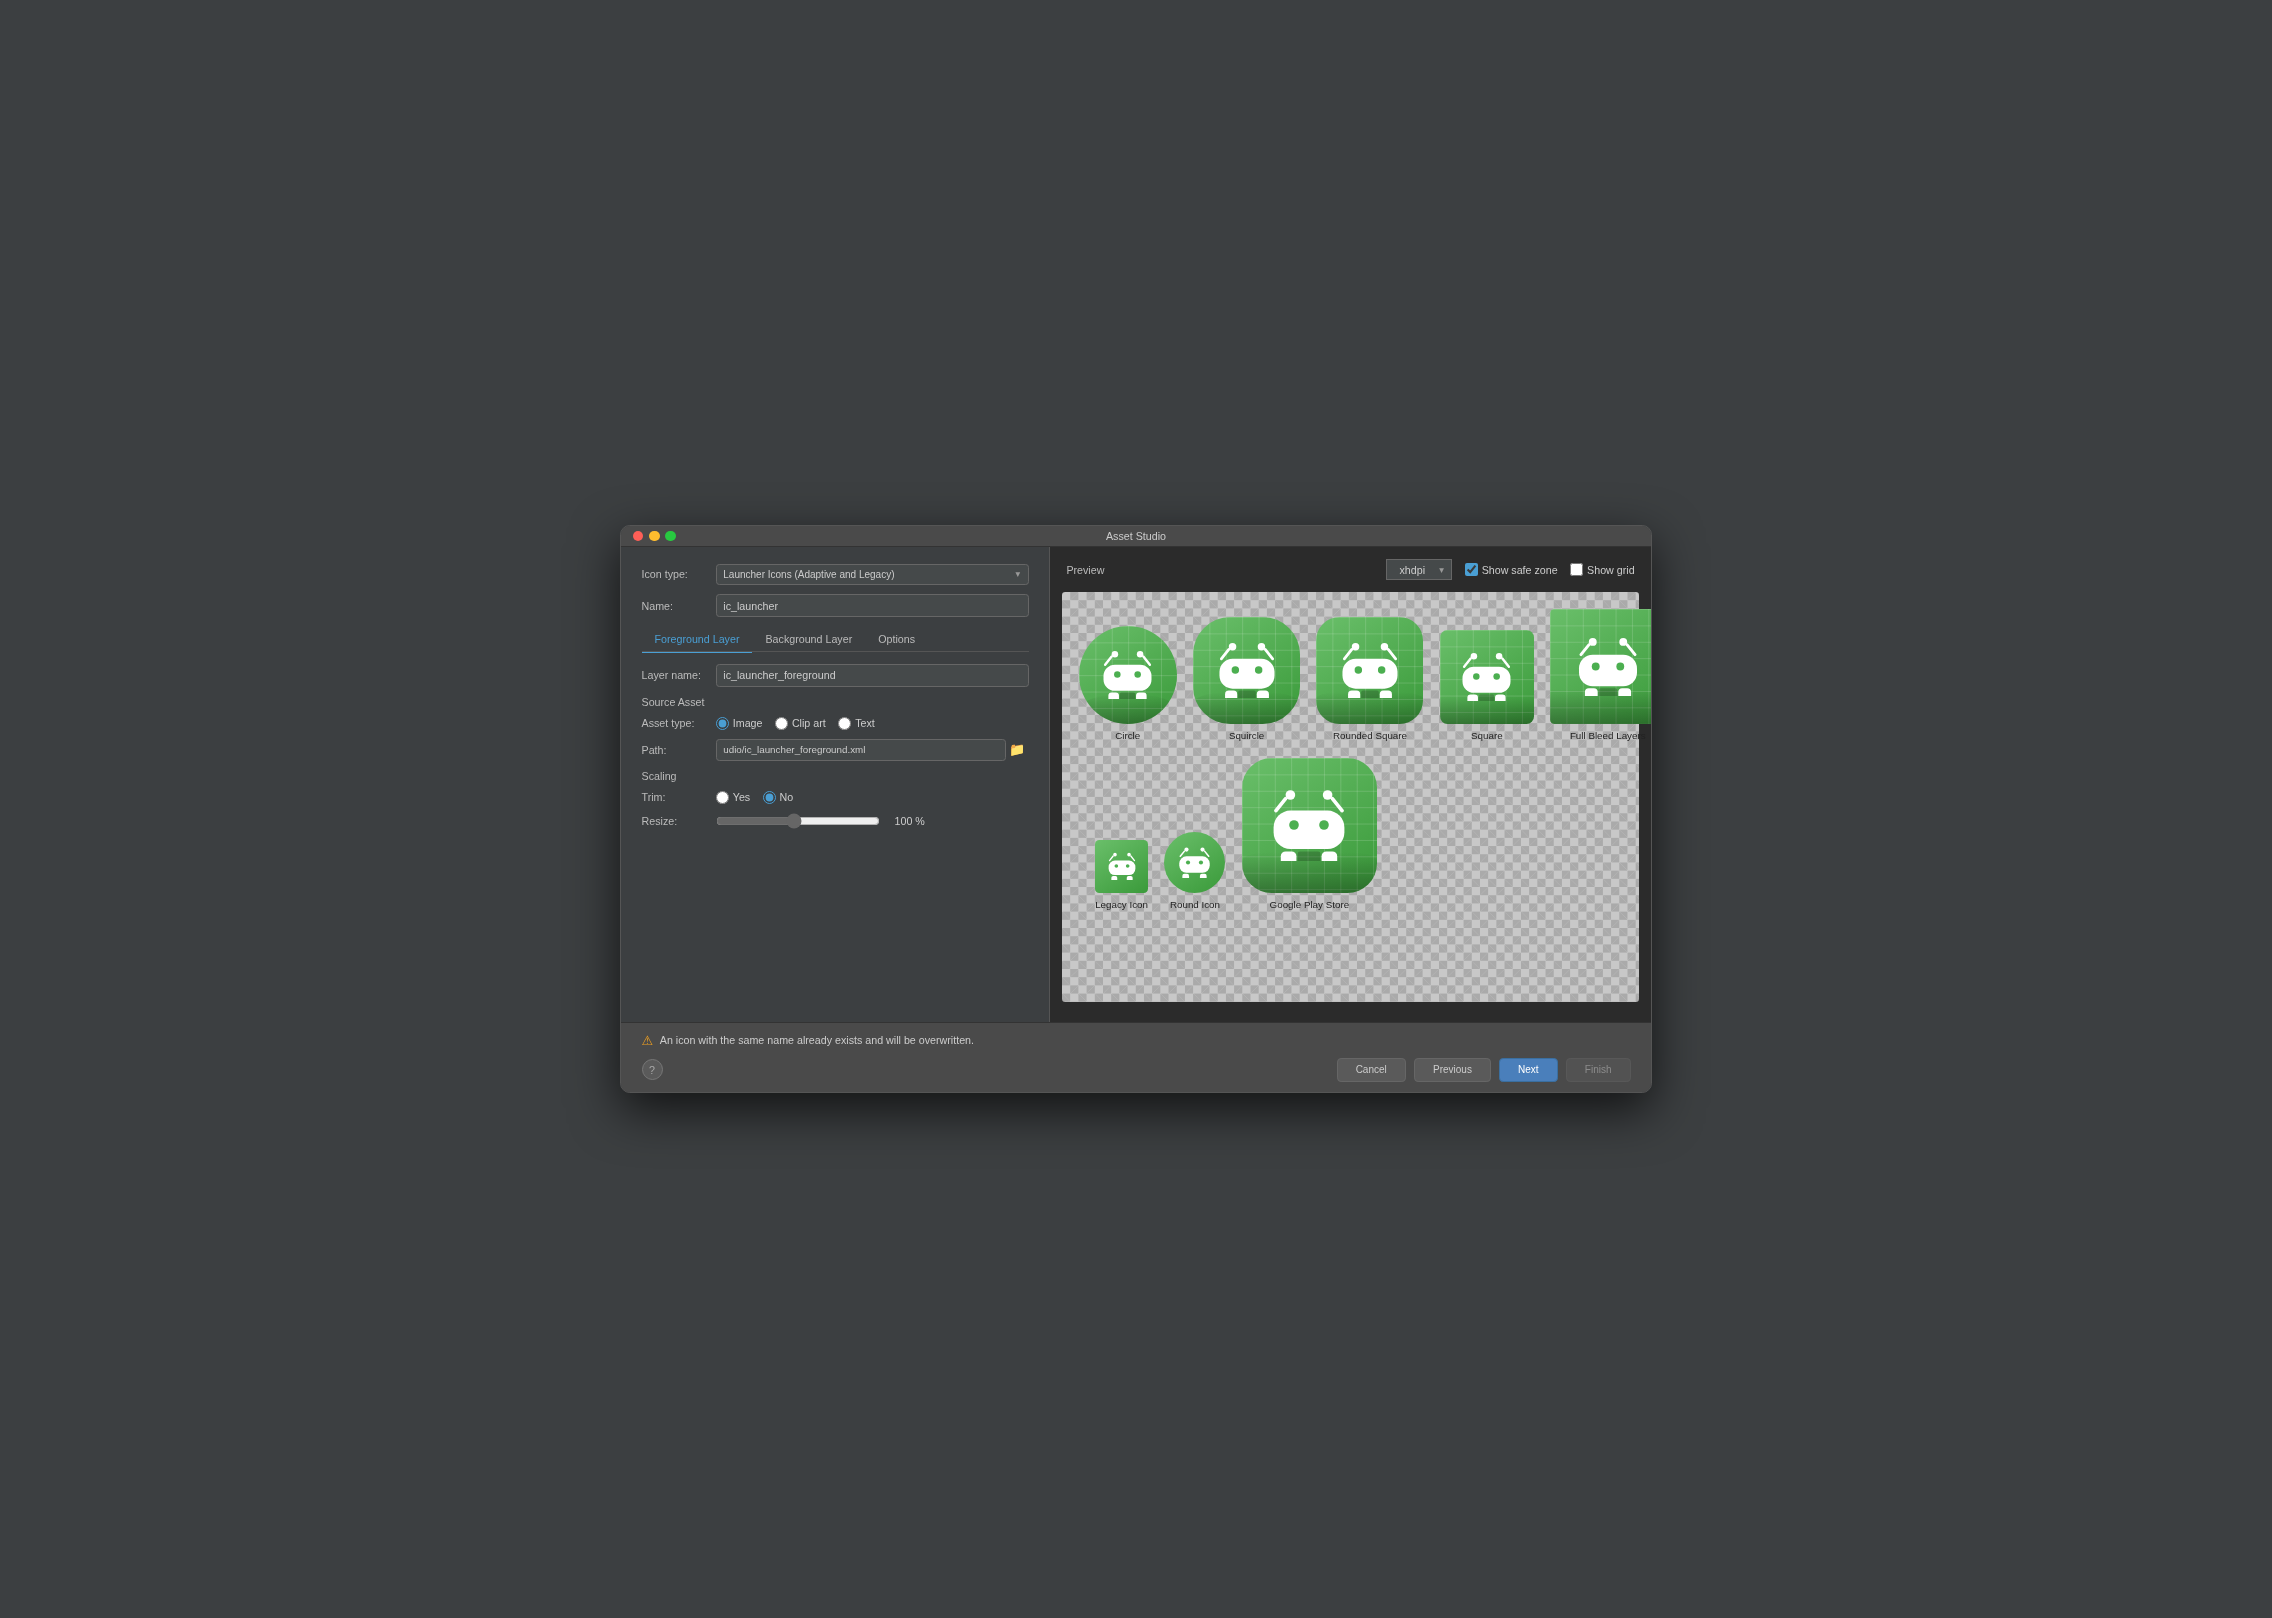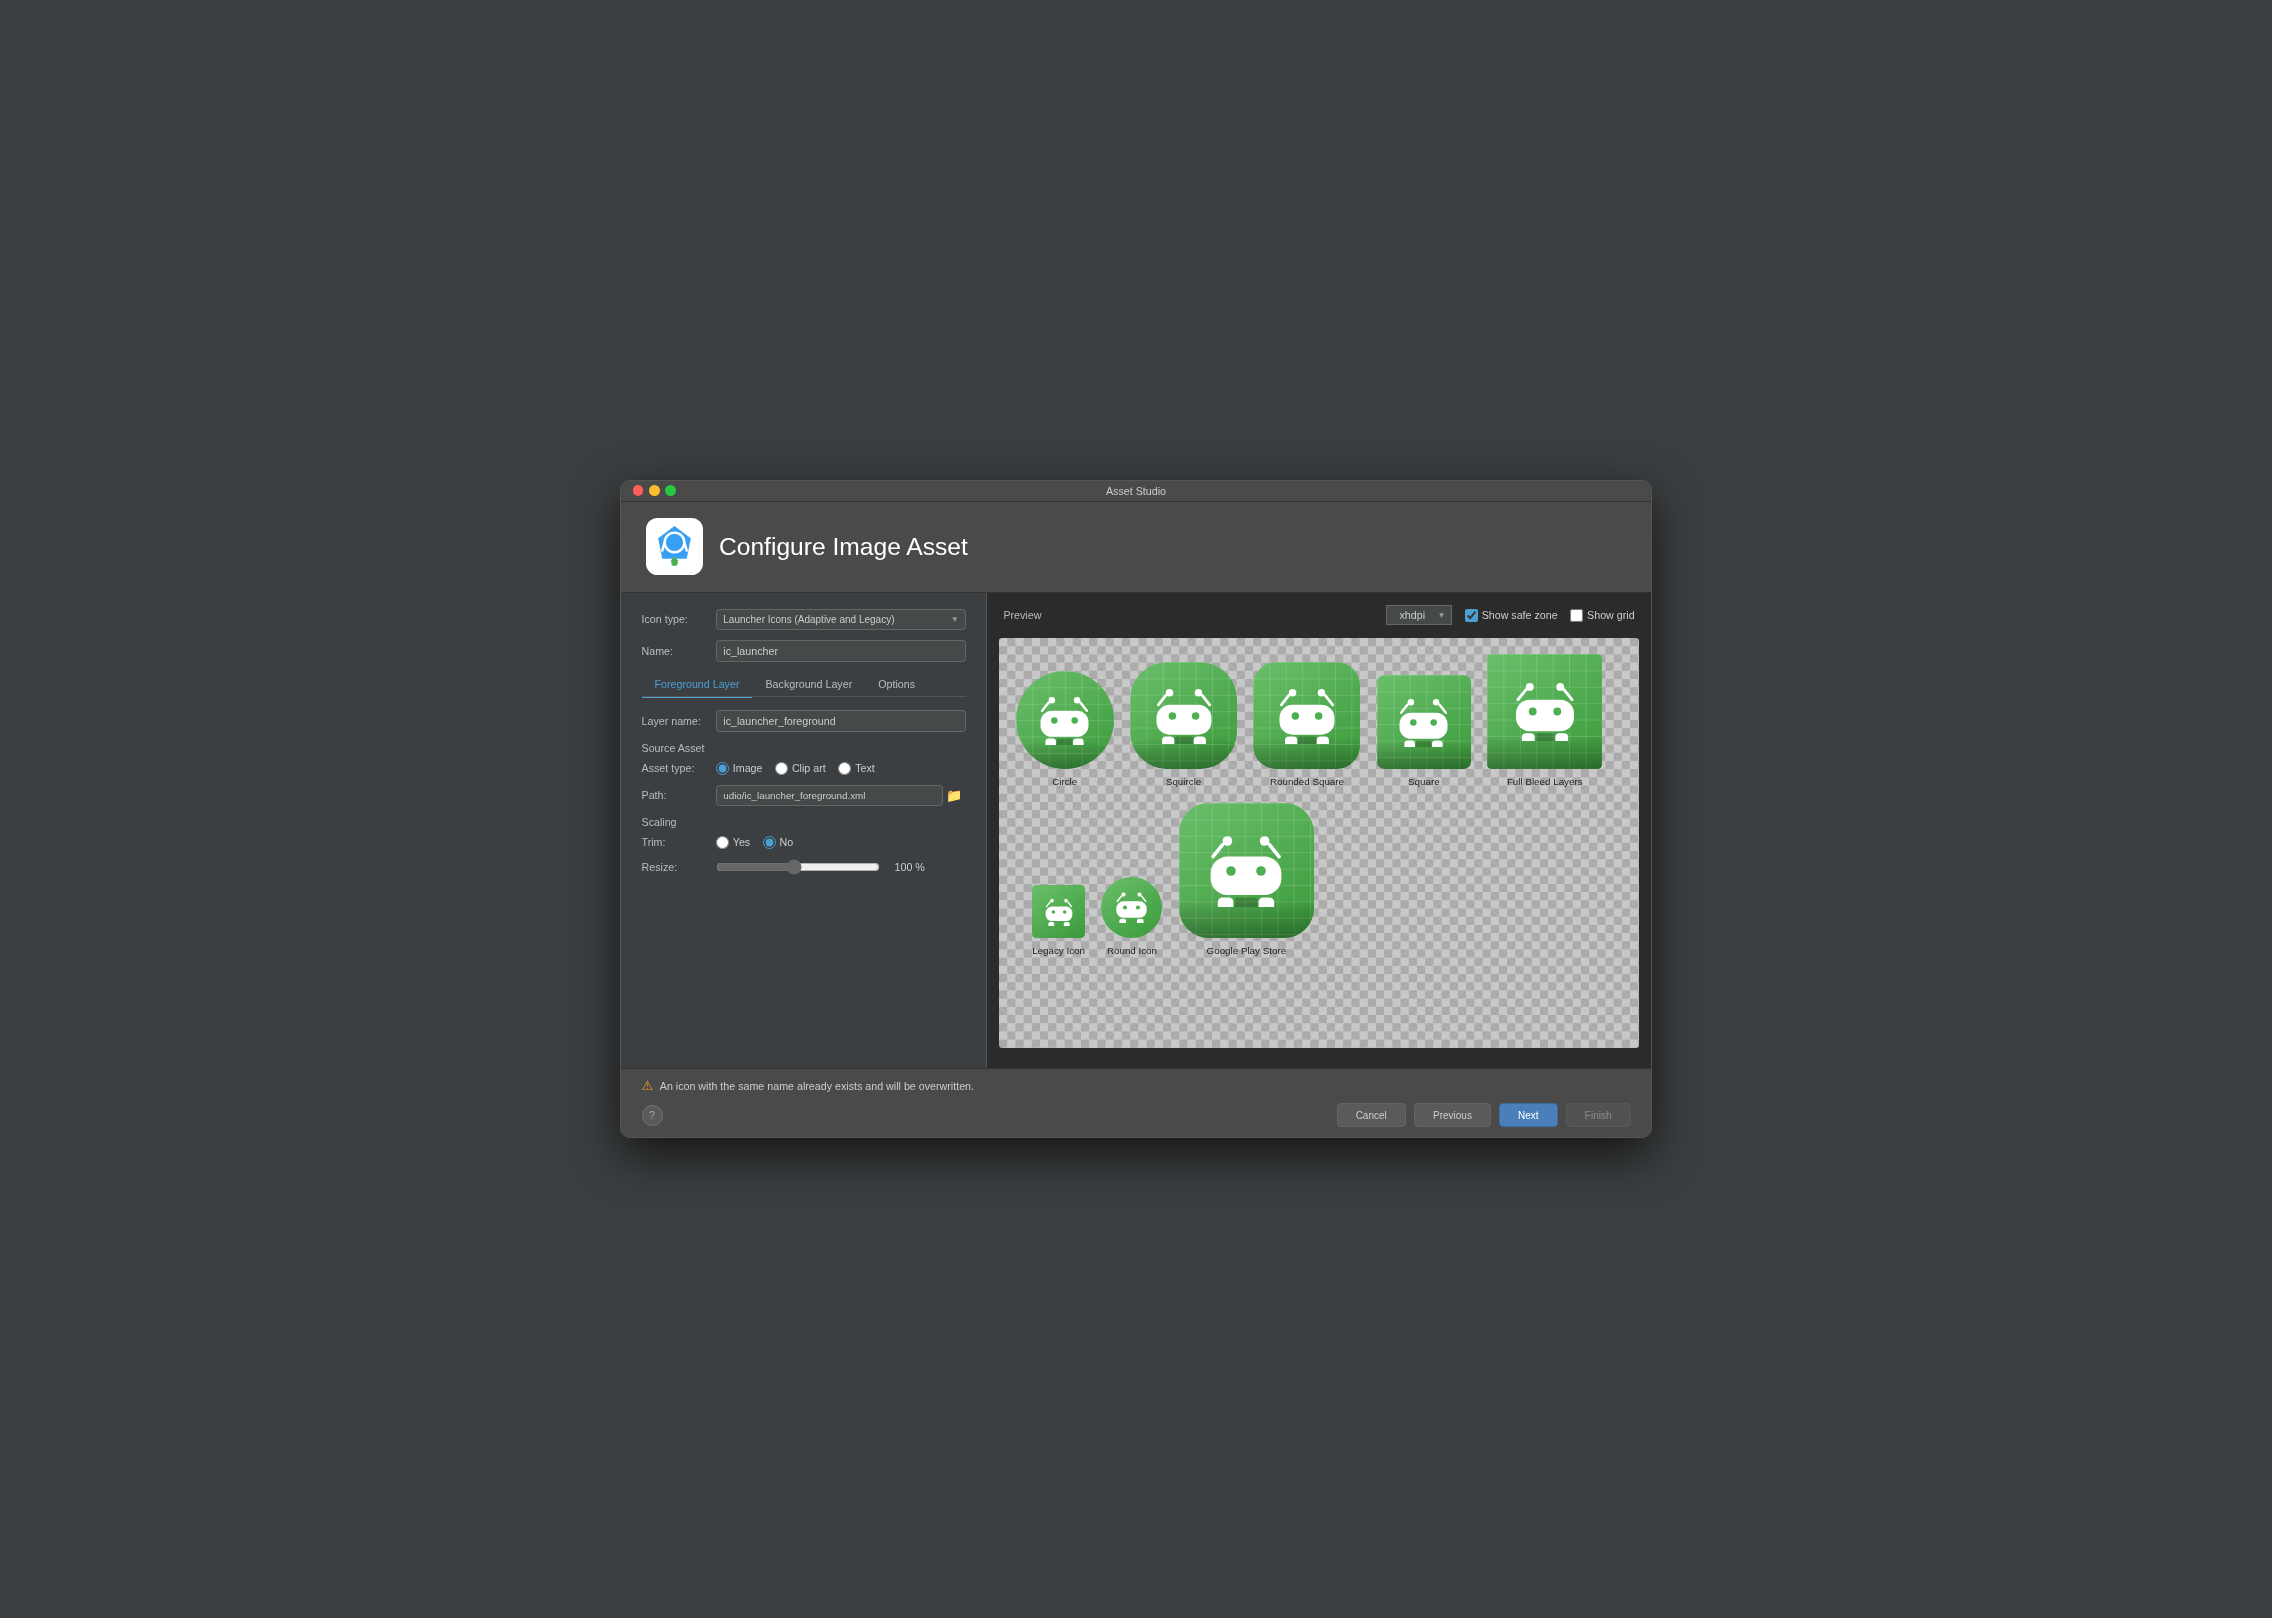--- a/index.html
+++ b/index.html
@@ -72,21 +72,21 @@
       font-size: 24.6px;
       color: #ffffff;
       font-weight: 300;
     }
     .content-area {
       display: flex;
       height: calc(100% - 131px);
       min-height: 475px;
     }
     .left-panel {
-      width: 366px;
+      width: 429px;
       flex-shrink: 0;
       padding: 16.4px 20.5px;
       border-right: 0.8px solid #555;
     }
     .form-row {
       display: flex;
       align-items: center;
       margin-bottom: 9.8px;
       gap: 8.2px;
     }
@@ -436,33 +436,20 @@
 
   <div class="title-bar">
     <div class="traffic-lights">
       <div class="traffic-light tl-red"></div>
       <div class="traffic-light tl-yellow"></div>
       <div class="traffic-light tl-green"></div>
     </div>
     <span class="title-text">Asset Studio</span>
   </div>
 
-  <div class="header-area">
-    <div class="logo-icon">
-      <svg width="49" height="49" viewBox="0 0 60 60">
-        <polygon points="30,5 50,20 45,45 15,45 10,20" fill="#2196F3" opacity="0.9"></polygon>
-        <circle cx="30" cy="25" r="12" fill="none" stroke="white" stroke-width="3"></circle>
-        <line x1="18" y1="25" x2="15" y2="35" stroke="white" stroke-width="3" stroke-linecap="round"></line>
-        <line x1="42" y1="25" x2="45" y2="35" stroke="white" stroke-width="3" stroke-linecap="round"></line>
-        <circle cx="30" cy="50" r="4" fill="#4CAF50"></circle>
-        <path d="M25 48 L30 42 L35 48" fill="#4CAF50"></path>
-      </svg>
-    </div>
-    <h1 class="header-title">Configure Image Asset</h1>
-  </div>
 
   <div class="content-area">
 
     <div class="left-panel">
 
       <div class="form-row">
         <span class="form-label">Icon type:</span>
         <div class="select-wrapper">
           <select>
             <option>Launcher Icons (Adaptive and Legacy)</option>

